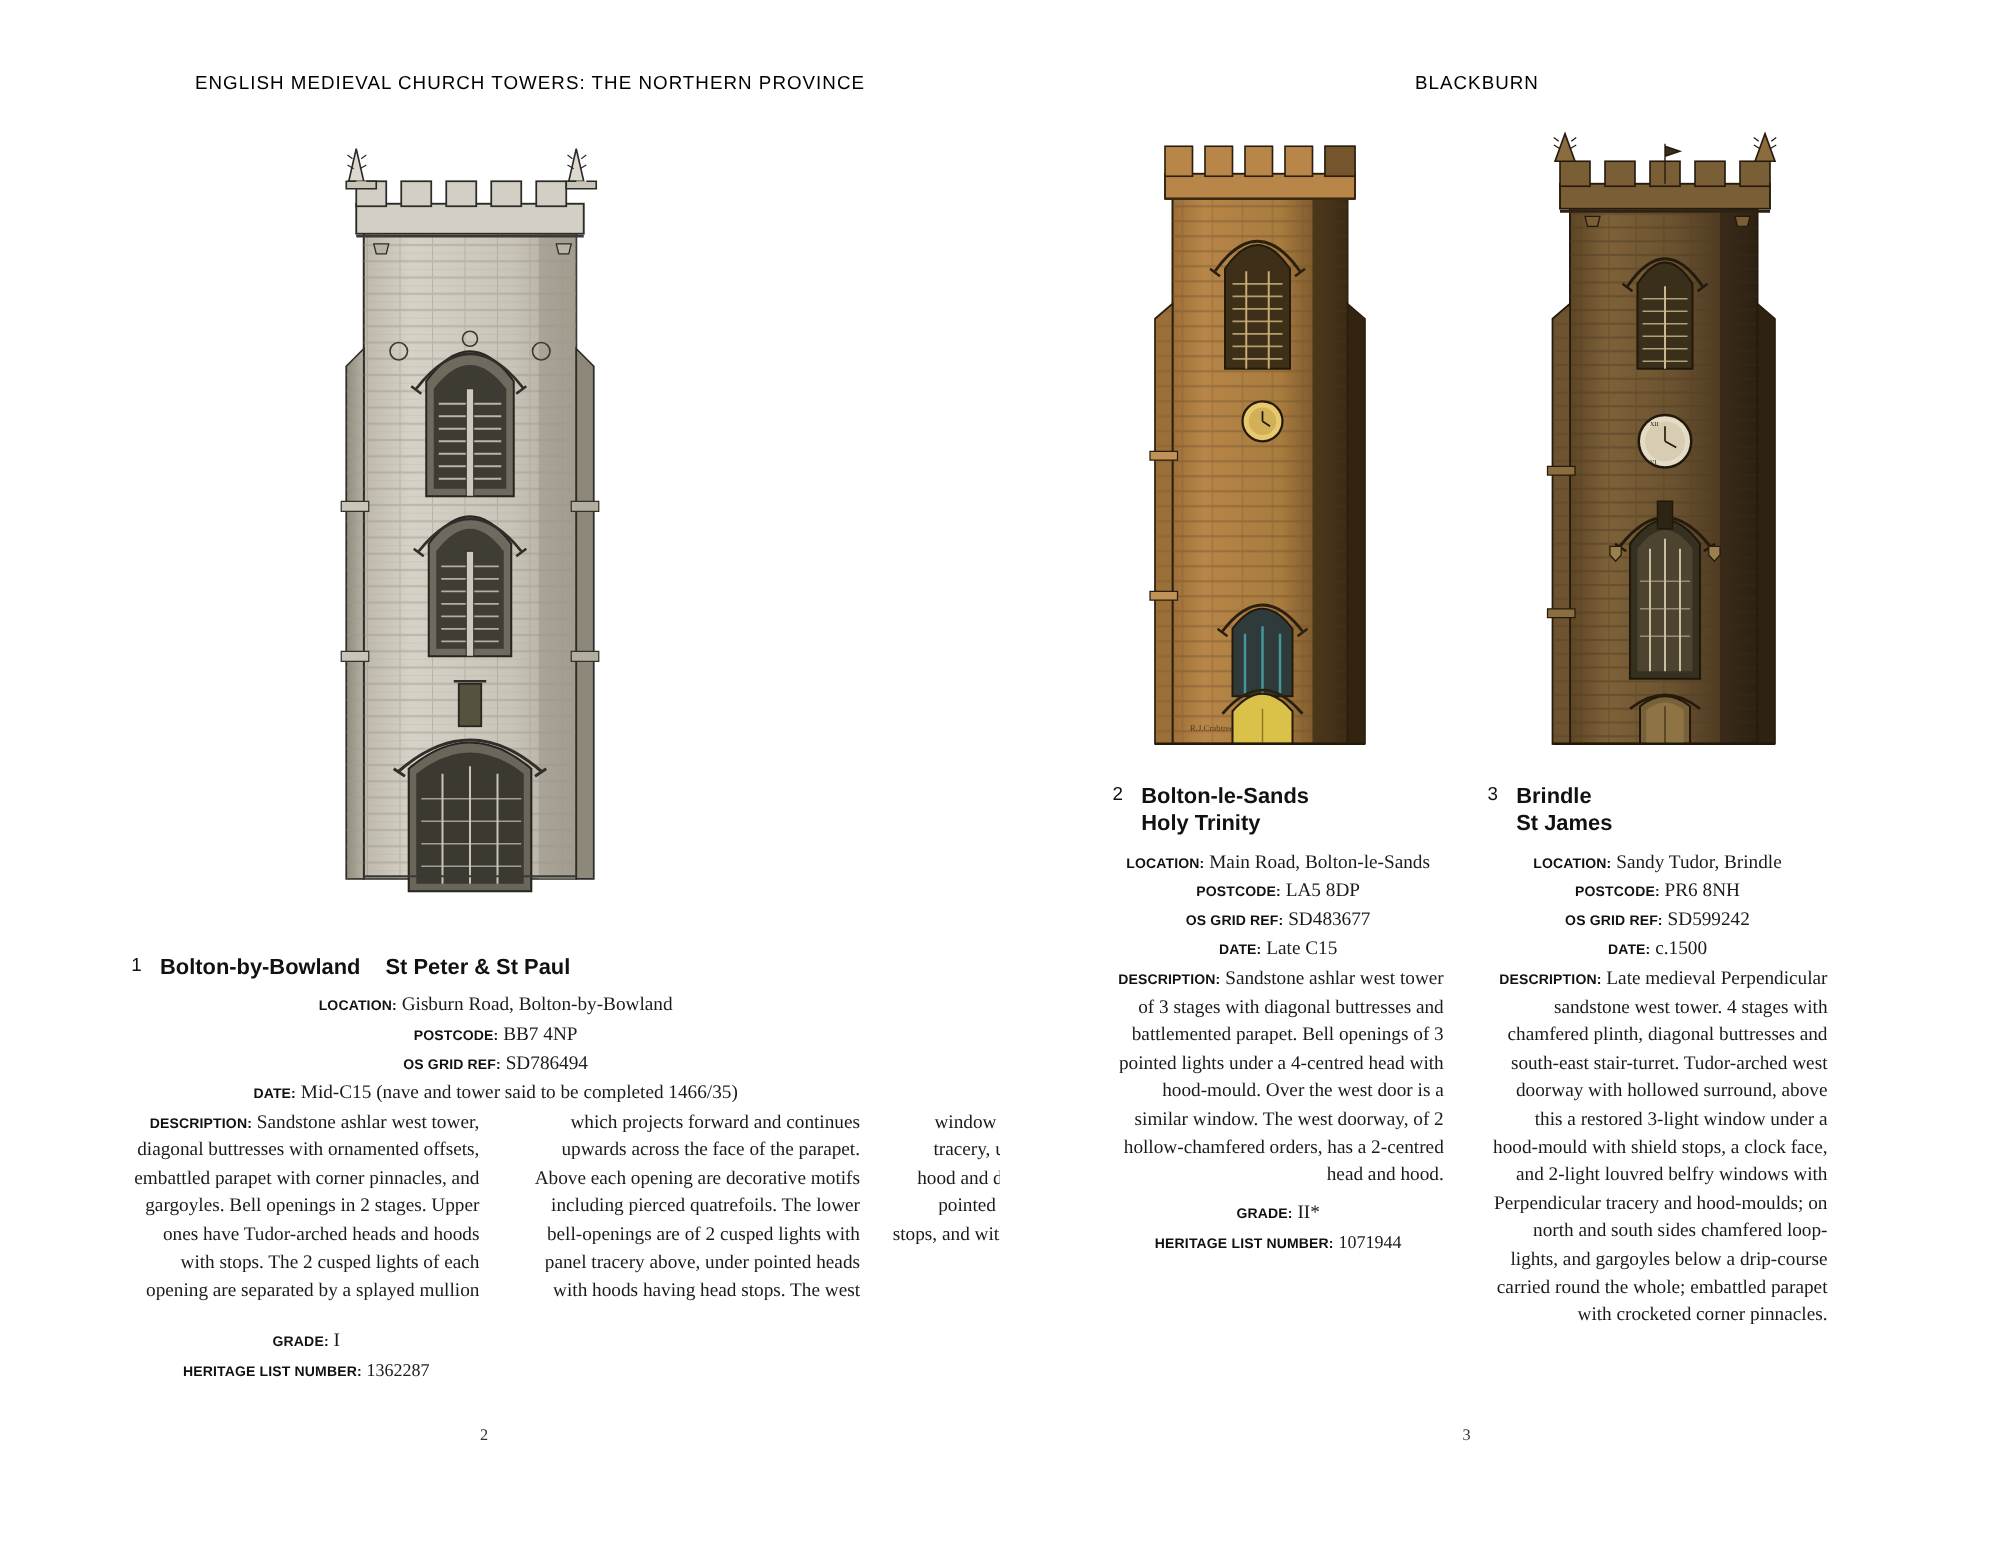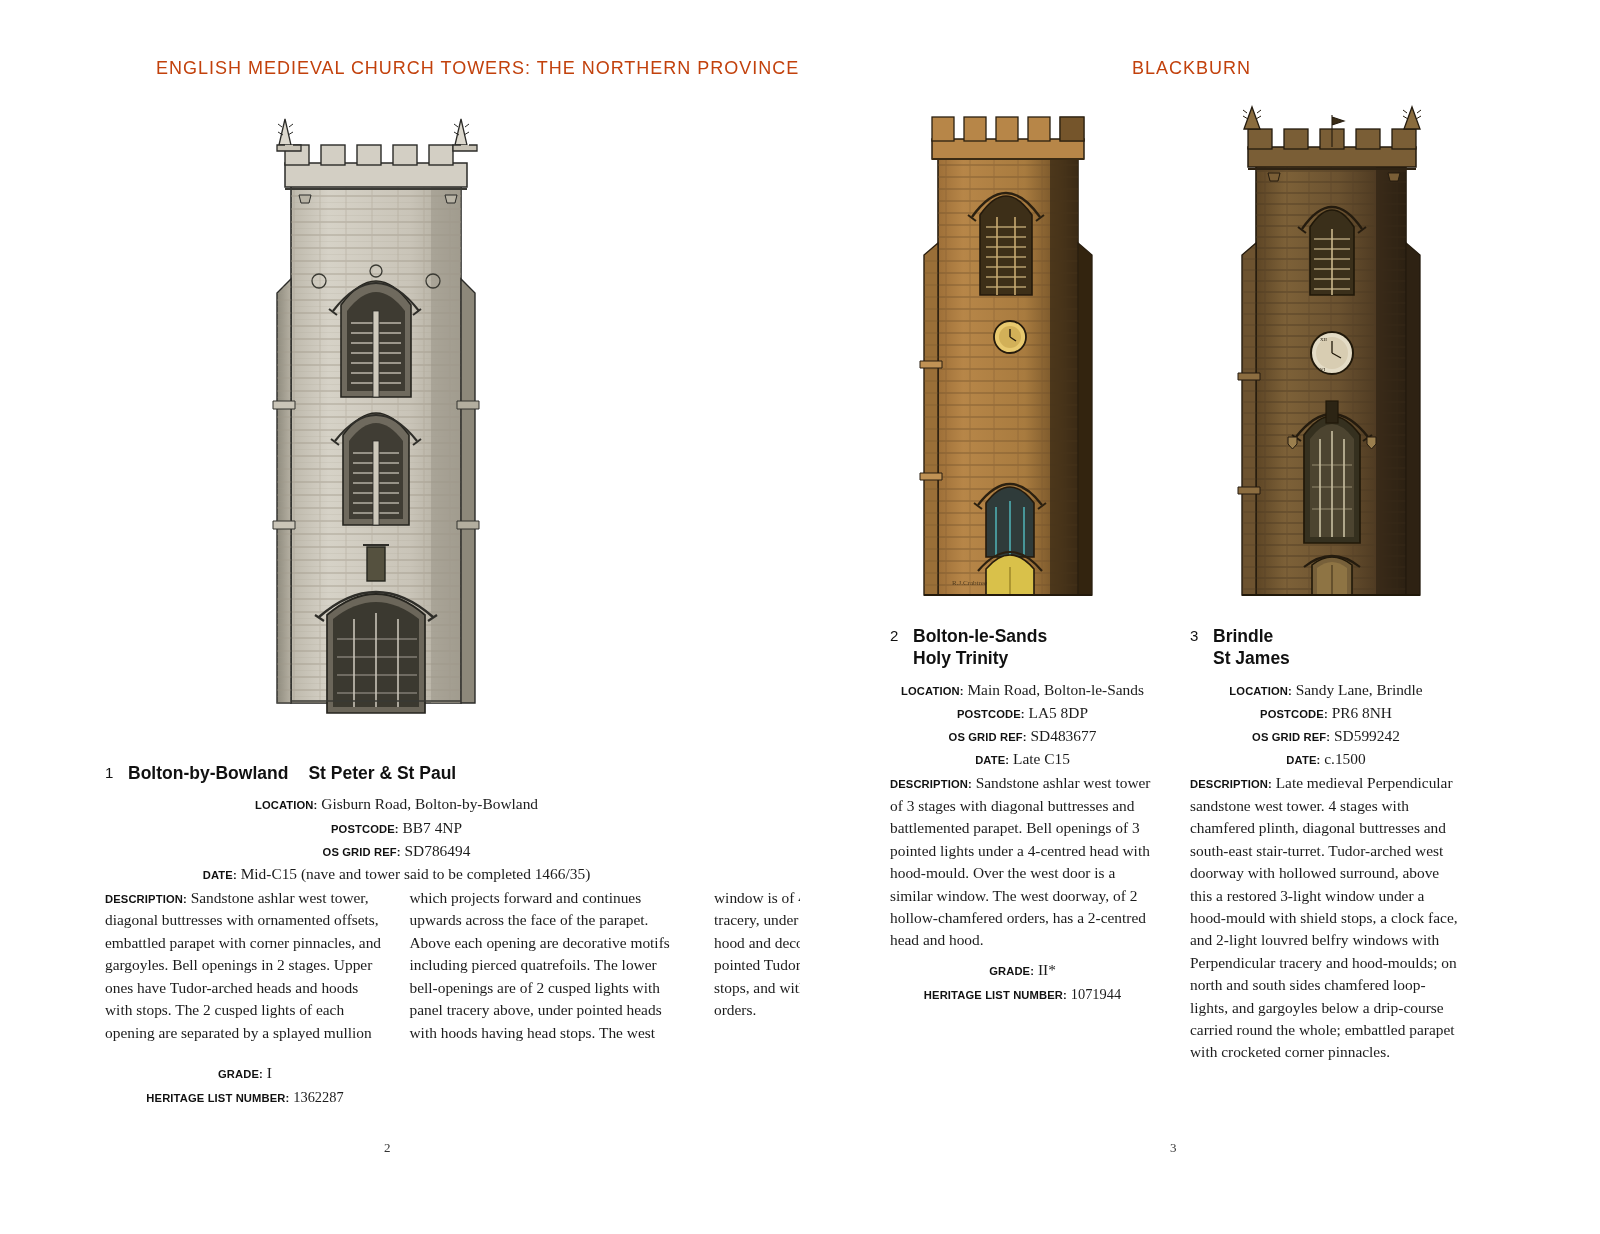--- a/index.html
+++ b/index.html
@@ -10,21 +10,21 @@
     -webkit-font-smoothing:antialiased;
   }
   .spread{position:absolute;inset:0;display:flex;}
   .page{position:relative;width:800px;height:1234px;background:#fff;}
   .page.left{border-right:0px solid #fff;}
 
   
   .runhead{
     position:absolute;top:58px;
     font-family:"Liberation Sans", sans-serif;
-    font-size:18px;letter-spacing:.055em;color:#c2410c;
+    font-size:15px;letter-spacing:.055em;color:#000000;
     font-weight:400;white-space:nowrap;
   }
   .page.left .runhead{left:156px;}
   .page.right .runhead{left:332px;}
 
   .folio{
     position:absolute;bottom:78px;
     font-family:"Liberation Serif", serif;
     font-size:13px;color:#333;
   }
@@ -67,21 +67,21 @@
     letter-spacing:.012em;
     color:#111;
   }
   .val{font-family:"Liberation Serif", serif;font-size:15.4px;}
   .small-num{font-size:14.4px;margin-top:48px;}
 
   .desc{
     font-size:15.4px;
     line-height:1.455;
     margin:2px 0 0 0;
-    text-align:left;
+    text-align:right;
   }
   .desc p{margin:0;}
 
   .tail{margin-top:7px;}
   .tail .field{margin-bottom:2px;}
 
   
   .twocol{
     column-count:2;
     column-gap:26px;
@@ -503,21 +503,21 @@
       <div class="entry-head">
         <span class="entry-num">3</span>
         <span class="entry-names">
           <span class="name-line">Brindle</span>
           <span class="name-line">St James</span>
         </span>
       </div>
 
       <div class="field">
         <span class="lab">LOCATION:</span>
-        <span class="val">Sandy Lane, Brindle</span>
+        <span class="val">Sandy Tudor, Brindle</span>
       </div>
       <div class="field">
         <span class="lab">POSTCODE:</span>
         <span class="val">PR6 8NH</span>
       </div>
       <div class="field">
         <span class="lab">OS GRID REF:</span>
         <span class="val">SD599242</span>
       </div>
       <div class="field">

